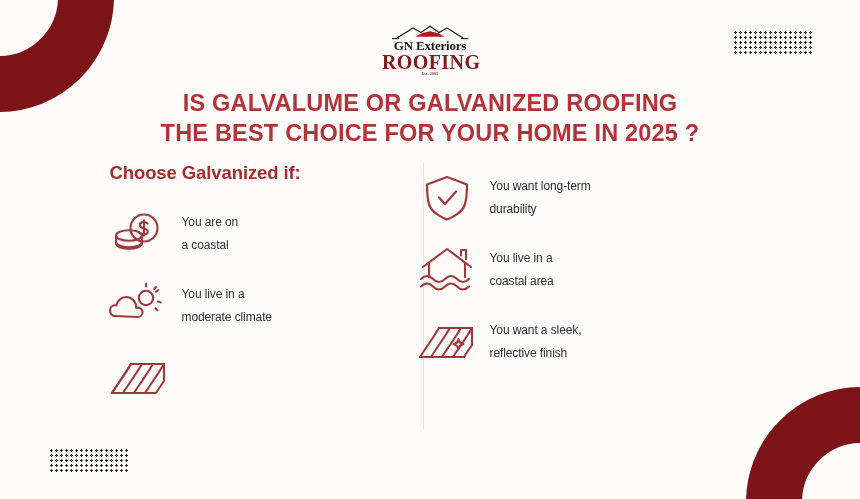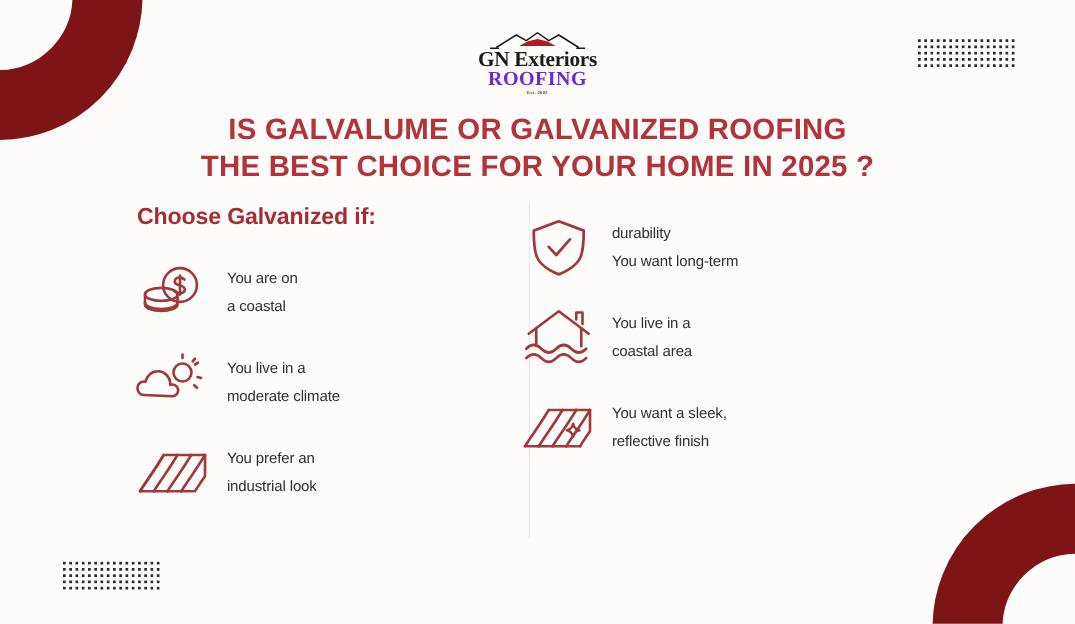--- a/index.html
+++ b/index.html
@@ -70,30 +70,30 @@
   }
   .logo-roof {
     display: block;
     margin: 0 auto;
     width: 78px;
     height: 16px;
   }
   .logo-name {
     font-family: "Liberation Serif", serif;
     font-weight: bold;
-    font-size: 17px;
+    font-size: 13px;
     color: #1a1a1a;
     letter-spacing: -0.2px;
     margin-top: -1px;
   }
   .logo-sub {
     font-family: "Liberation Serif", serif;
     font-weight: bold;
-    font-size: 16px;
-    color: #6d28d9;
+    font-size: 20px;
+    color: #7f1d1d;
     letter-spacing: 0.4px;
     margin-top: 0px;
   }
   .logo-est {
     font-family: "Liberation Serif", serif;
     font-weight: bold;
     font-size: 3.6px;
     color: #6b2a2a;
     letter-spacing: 0.3px;
     margin-top: 1px;
@@ -254,41 +254,37 @@
             <path d="M43 8 C43 8 37.5 17 32 25 C26.5 33 24 37 24 37"></path>
             <path d="M54 8 C54 8 48.5 17 43 25 C37.5 33 35 37 35 37"></path>
             <path d="M32 8 L43 8"></path>
             <path d="M43 8 L54 8"></path>
             <path d="M13 37 L24 37"></path>
             <path d="M24 37 L35 37"></path>
             <path d="M35 37 L46 37 C46 37 48.5 33 54 25 C54 25 54 8 54 8"></path>
           </g>
         </svg>
       </span>
-      <span class="item-text">
-        <span class="l">You prefer an</span>
-        <span class="l">industrial look</span>
-      </span>
     </div>
   </div>
 
   <div class="col col-right">
 
     <div class="item">
       <span class="item-icon">
         <svg width="52" height="48" viewBox="0 0 52 48">
           <g fill="none" stroke="#a03a3a" stroke-width="2.2" stroke-linecap="round" stroke-linejoin="round">
             <path d="M26 3 L46 10.5 C46 10.5 46 25 43.5 31.5 C40 40.5 26 45.5 26 45.5 C26 45.5 12 40.5 8.5 31.5 C6 25 6 10.5 6 10.5 Z"></path>
             <path d="M18 23.5 L24 30 L35 17.5"></path>
           </g>
         </svg>
       </span>
       <span class="item-text">
+        <span class="l">You want long-term</span>
         <span class="l">durability</span>
-        <span class="l">You want long-term</span>
       </span>
     </div>
 
     <div class="item">
       <span class="item-icon">
         <svg width="56" height="48" viewBox="0 0 56 48">
           <g fill="none" stroke="#a03a3a" stroke-width="2.1" stroke-linecap="round" stroke-linejoin="round">
             <path d="M4 21 L28 3 L52 21"></path>
             <path d="M42 9.5 L42 4 L47 4 L47 13.2"></path>
             <path d="M10 17 L10 31"></path>

